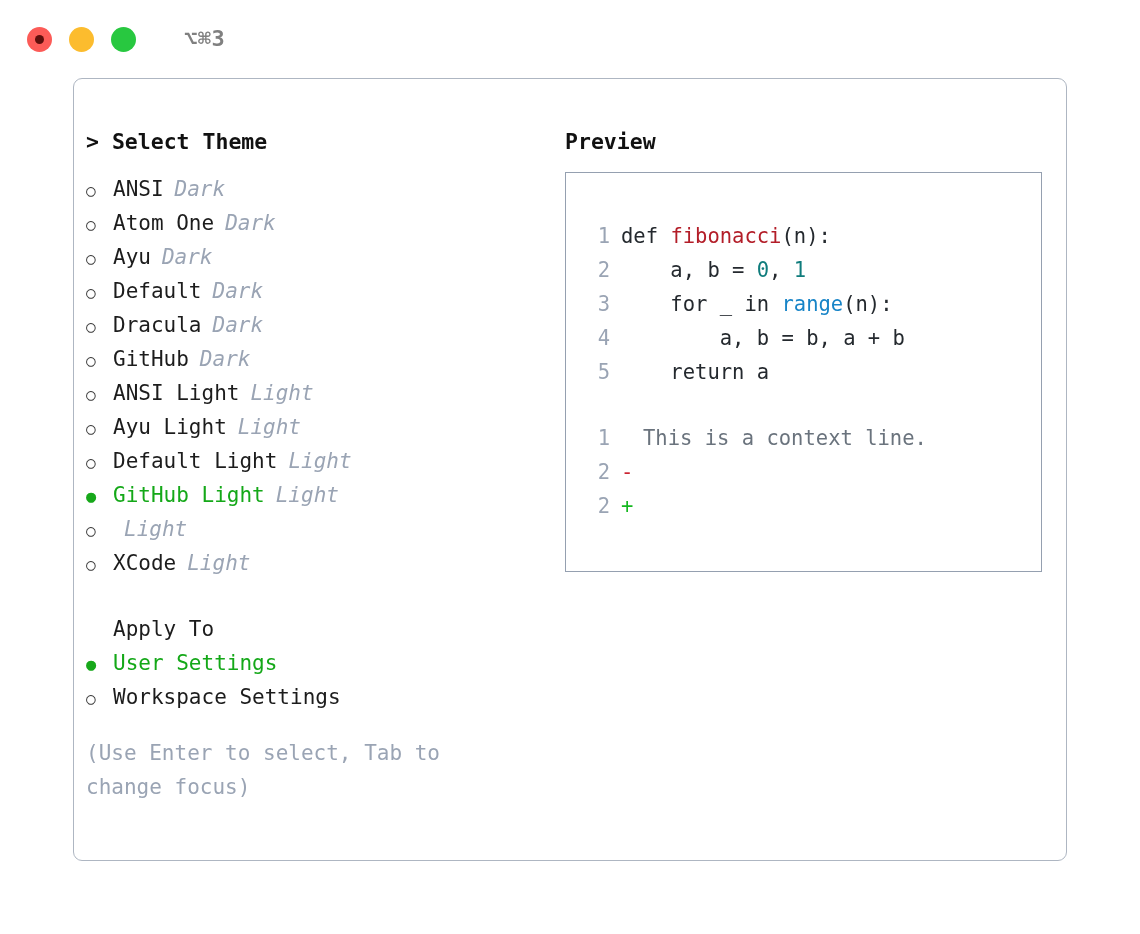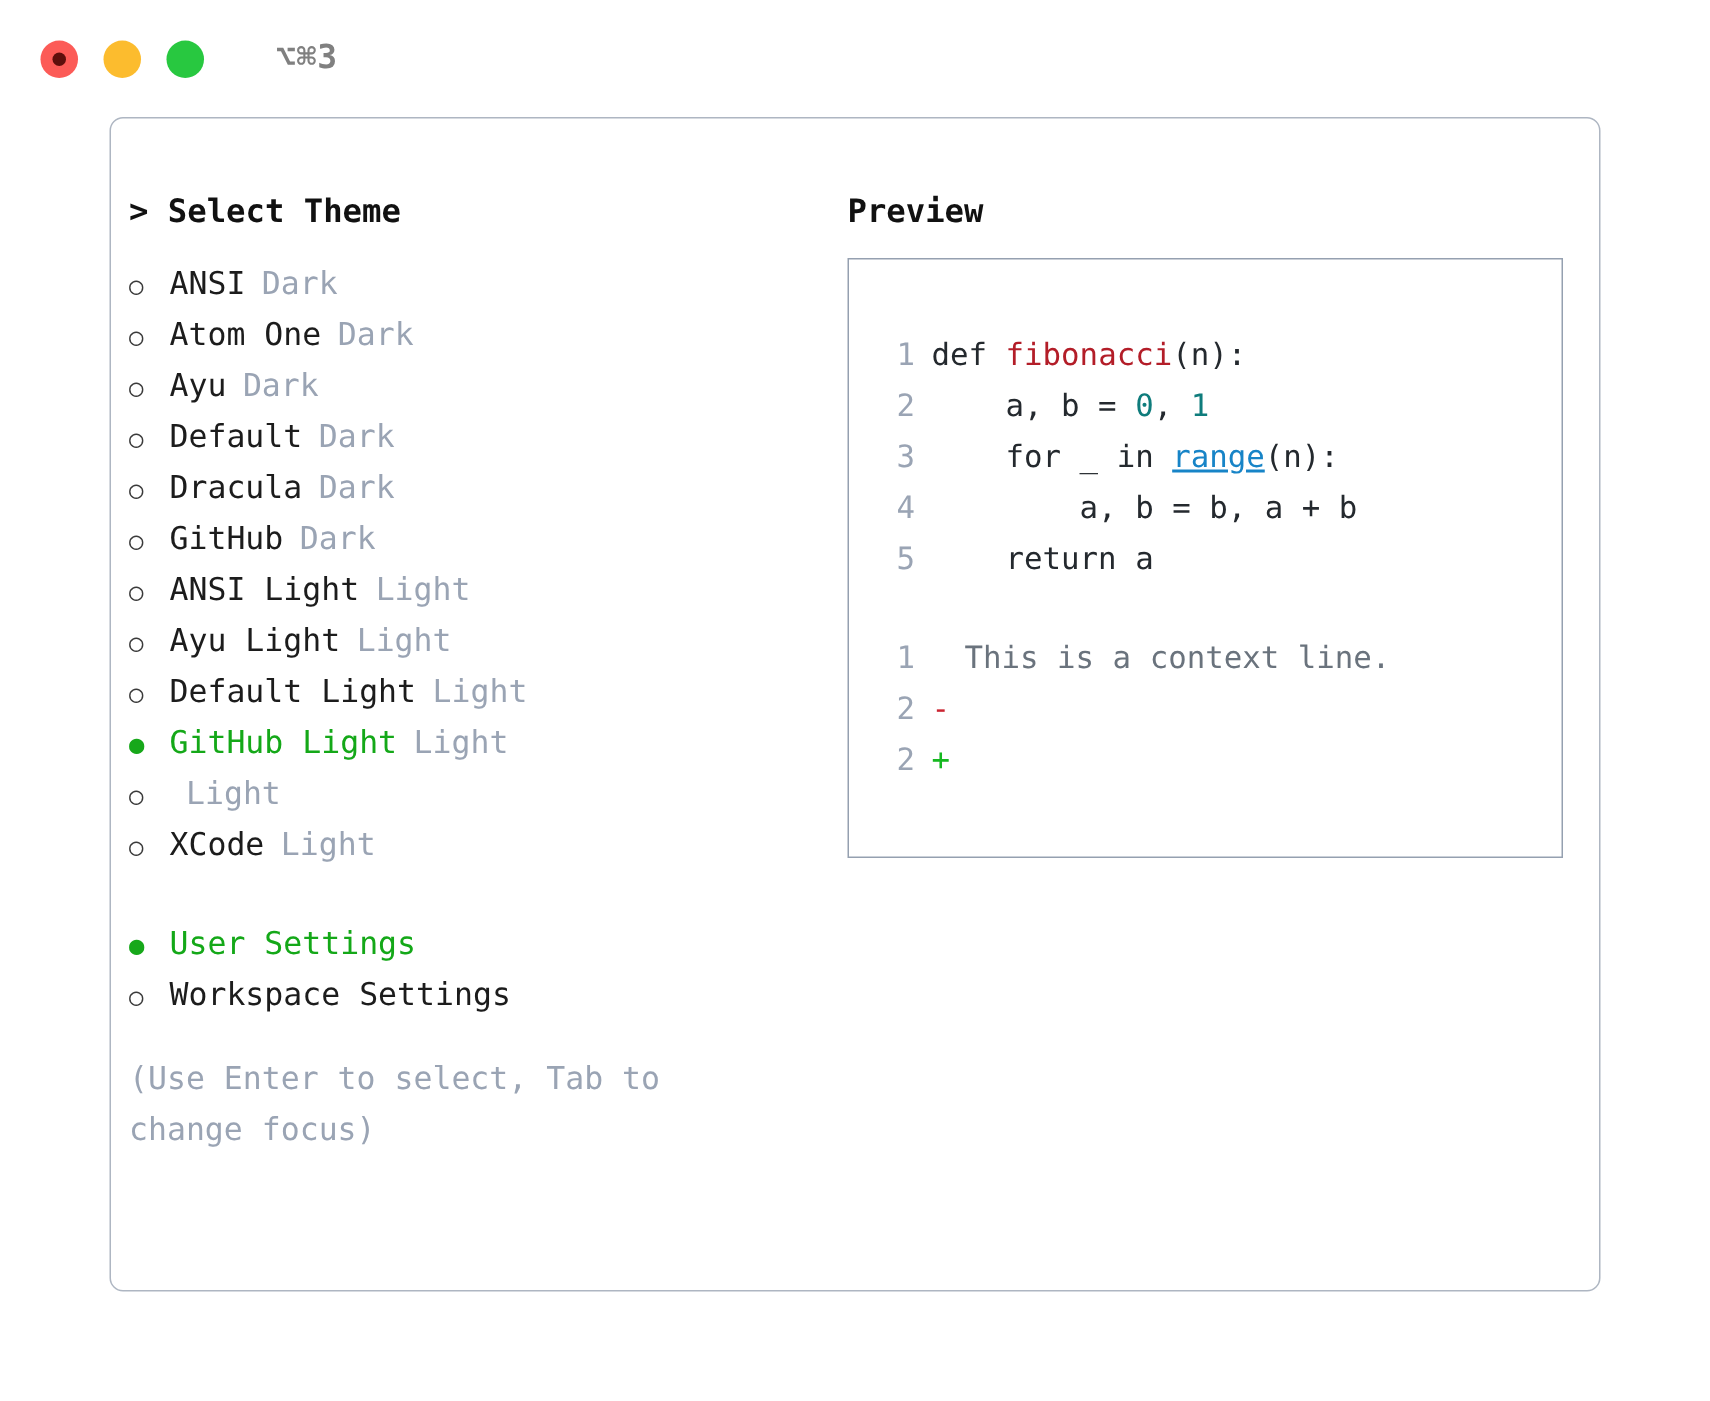--- a/index.html
+++ b/index.html
@@ -118,20 +118,21 @@
   }
   .opt-label {
     color: #1c1c1c;
   }
   .opt-row.selected .opt-label {
     color: #14a818;
   }
   .opt-badge {
     color: #9aa4b4;
     margin-left: 11px;
+    font-style: italic;
   }
   .group-head {
     display: flex;
     height: 34px;
     font-size: 21px;
     line-height: 34px;
     color: #1c1c1c;
     white-space: pre;
   }
   .group-head .bullet { color: transparent; }
@@ -171,21 +172,21 @@
   }
   .marker {
     width: 22px;
     flex: none;
     white-space: pre;
   }
   .code-text { color: #24292e; }
 
   .tok-fn    { color: #b31d28; text-align: center; }
   .tok-num   { color: #0f7c7c; }
-  .tok-call  { color: #1784c7; text-decoration: underline; }
+  .tok-call  { color: #1784c7; }
 
   .diff-ctx .marker,
   .diff-ctx .code-text { color: #6a737d; }
   .diff-del .marker,
   .diff-del .code-text { color: #cb2431; }
   .diff-add .marker,
   .diff-add .code-text { color: #15b820; }
 
   .code-gap { height: 32px; }
 </style>
@@ -218,20 +219,24 @@
           <div class="opt-row"><span class="bullet">○</span><span class="opt-label">ANSI Light</span><span class="opt-badge">Light</span></div>
           <div class="opt-row"><span class="bullet">○</span><span class="opt-label">Ayu Light</span><span class="opt-badge">Light</span></div>
           <div class="opt-row"><span class="bullet">○</span><span class="opt-label">Default Light</span><span class="opt-badge">Light</span></div>
           <div class="opt-row selected"><span class="bullet selected">●</span><span class="opt-label">GitHub Light</span><span class="opt-badge">Light</span></div>
           <div class="opt-row"><span class="bullet">○</span><span class="opt-badge">Light</span></div>
           <div class="opt-row"><span class="bullet">○</span><span class="opt-label">XCode</span><span class="opt-badge">Light</span></div>
         </div>
 
       <div class="spacer-lg"></div>
 
+      <div class="group-head">
+        <span class="bullet">○</span>
+        <span>Apply To</span>
+      </div>
 
       <div id="apply-list">
           <div class="opt-row selected"><span class="bullet selected">●</span><span class="opt-label">User Settings</span></div>
           <div class="opt-row"><span class="bullet">○</span><span class="opt-label">Workspace Settings</span></div>
         </div>
 
       <div class="spacer-md"></div>
 
       <div class="hint">(Use Enter to select, Tab to change focus)</div>
     </div>

